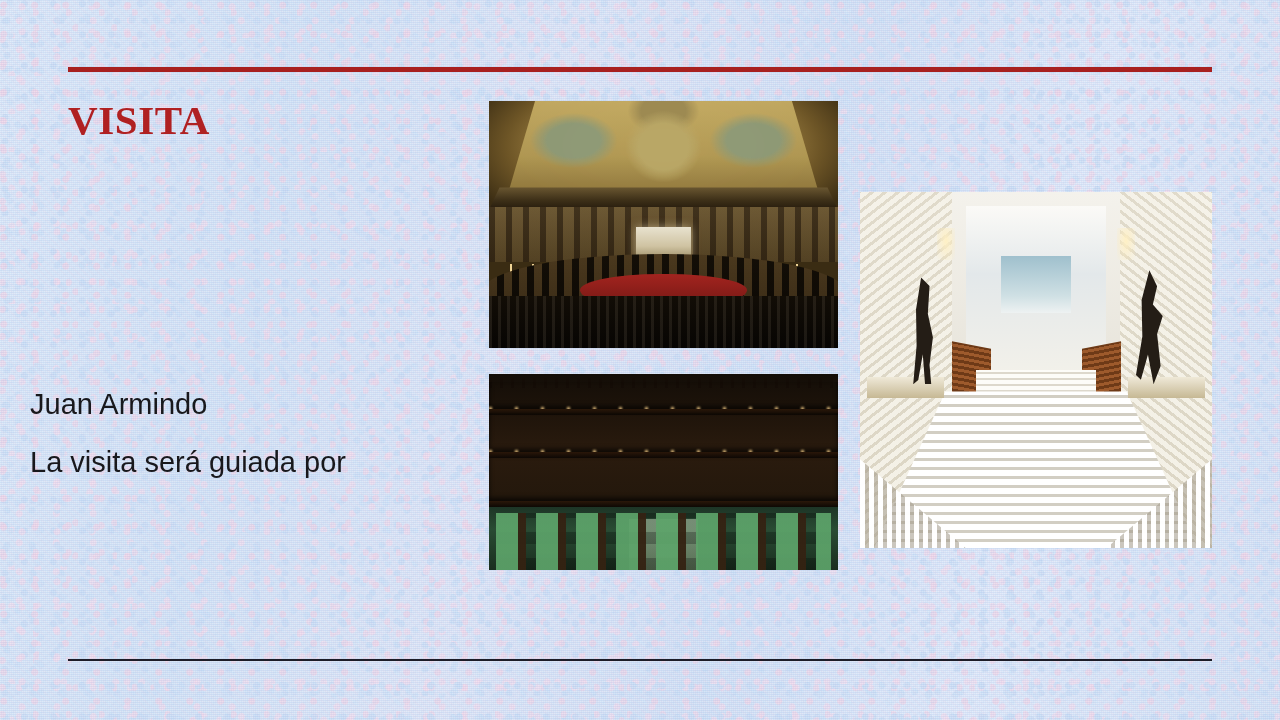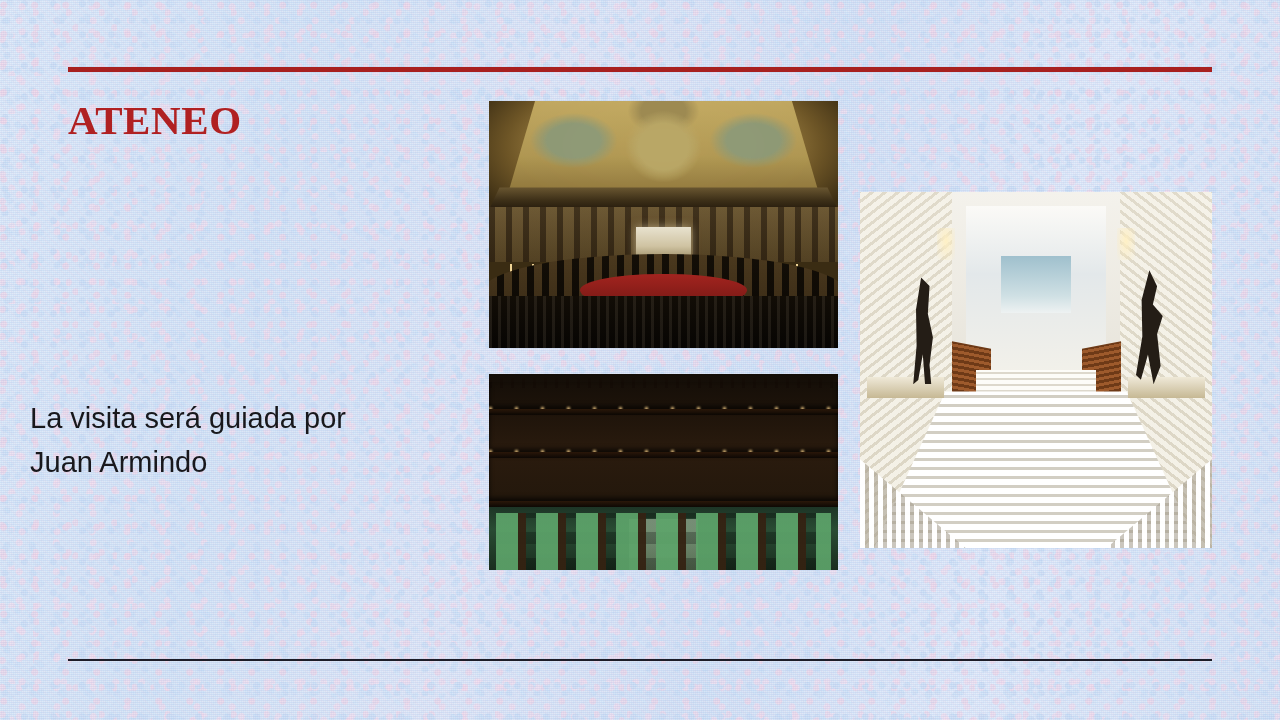--- a/index.html
+++ b/index.html
@@ -308,26 +308,26 @@
 </head>
 <body>
 
 <div class="slide">
 
   <div class="slide-bg"></div>
 
   <div class="rule-top"></div>
 
   <div class="title-block">
-    <div class="title-line">ATENEO</div>
+    <div class="title-line">VISITA</div>
   </div>
 
   <div class="body-block">
+    <div class="body-line">Juan Armindo</div>
     <div class="body-line spaced">La visita será guiada por</div>
-    <div class="body-line">Juan Armindo</div>
   </div>
 
   <div class="photo" id="photo-auditorium">
     <div class="scene aud-bg">
       <div class="aud-ceiling"></div>
       <div class="aud-cornice"></div>
       <div class="aud-upperwall"></div>
       <div class="aud-screen"></div>
       <div class="aud-lamps"></div>
       <div class="aud-gallery"></div>

